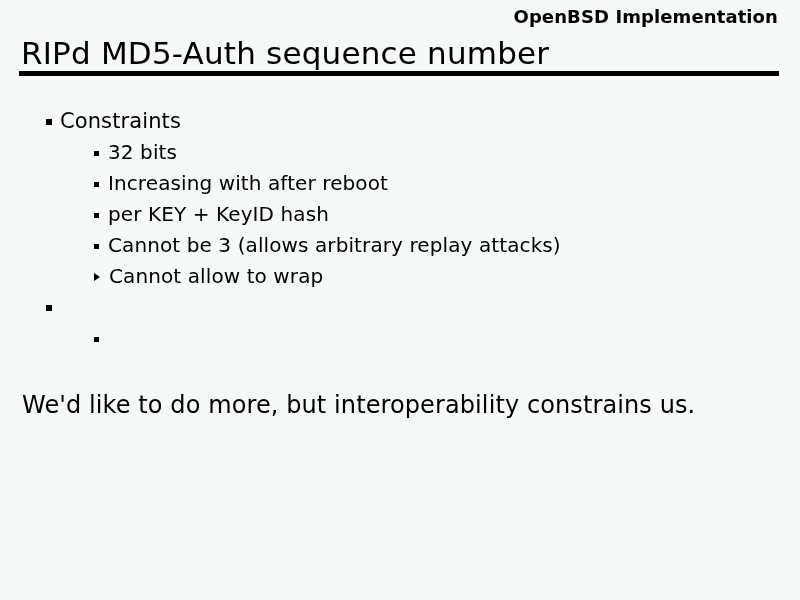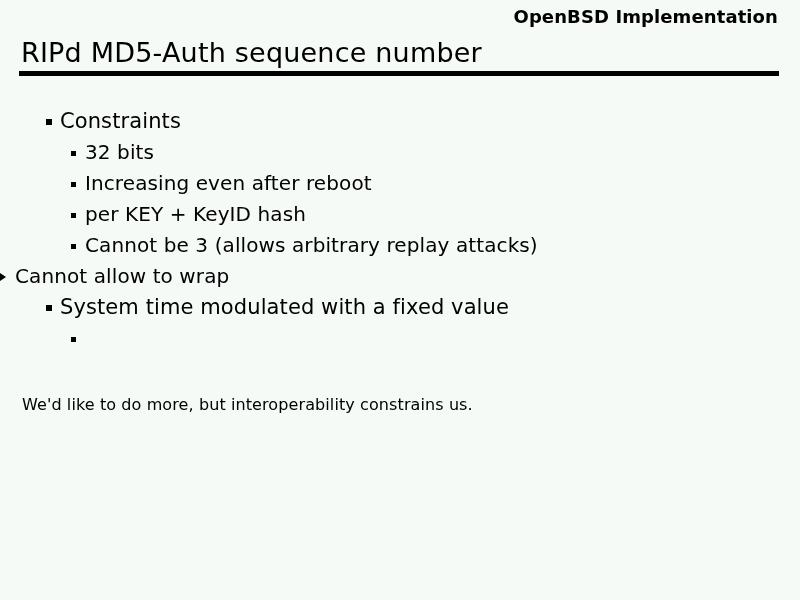--- a/index.html
+++ b/index.html
@@ -31,21 +31,21 @@
     letter-spacing: 0.1px;
     white-space: nowrap;
     line-height: 22px;
   }
 
   
   .slide-title {
     position: absolute;
     top: 37px;
     left: 21px;
-    font-size: 27px;
+    font-size: 31px;
     font-weight: normal;
     letter-spacing: 0.2px;
     white-space: nowrap;
     line-height: 32px;
   }
   .title-rule {
     position: absolute;
     top: 71px;
     left: 19px;
     width: 760px;
@@ -89,57 +89,57 @@
     content: "";
     display: inline-block;
     width: 6px;
     height: 6px;
     background: #000;
     vertical-align: 2px;
   }
   .lvl1 .bullet-text { font-size: 21px; }
 
   
-  .lvl2 { padding-left: 71px; }
+  .lvl2 { padding-left: 94px; }
   .lvl2 .bullet-mark {
     width: 14px;
   }
   .lvl2 .bullet-mark::before {
     content: "";
     display: inline-block;
     width: 5px;
     height: 5px;
     background: #000;
     vertical-align: 2px;
   }
   .lvl2 .bullet-text { font-size: 20px; }
 
   
-  .lvl3 { }
+  .lvl3 { padding-left: 94px; }
   .lvl3 .bullet-mark {
     width: 15px;
   }
   .lvl3 .bullet-mark::before {
     content: "";
     display: inline-block;
     width: 0;
     height: 0;
     border-top: 4px solid transparent;
     border-bottom: 4px solid transparent;
     border-left: 6px solid #000;
     vertical-align: 1px;
   }
   .lvl3 .bullet-text { font-size: 20px; }
 
   
   .closing-note {
     position: absolute;
     top: 391px;
     left: 22px;
-    font-size: 16px;
+    font-size: 24px;
     line-height: 28px;
     white-space: nowrap;
     letter-spacing: 0.1px;
   }
 </style>
 </head>
 <body>
 
 <div class="slide">
 
@@ -153,37 +153,36 @@
       <div class="bullet-row lvl1">
         <span class="bullet-mark"></span>
         <span class="bullet-text">Constraints</span>
       </div>
       <div class="bullet-row lvl2">
         <span class="bullet-mark"></span>
         <span class="bullet-text">32 bits</span>
       </div>
       <div class="bullet-row lvl2">
         <span class="bullet-mark"></span>
-        <span class="bullet-text">Increasing even after reboot</span>
+        <span class="bullet-text">Increasing with after reboot</span>
       </div>
       <div class="bullet-row lvl2">
         <span class="bullet-mark"></span>
         <span class="bullet-text">per KEY + KeyID hash</span>
       </div>
       <div class="bullet-row lvl2">
         <span class="bullet-mark"></span>
         <span class="bullet-text">Cannot be 3 (allows arbitrary replay attacks)</span>
       </div>
       <div class="bullet-row lvl3">
         <span class="bullet-mark"></span>
         <span class="bullet-text">Cannot allow to wrap</span>
       </div>
       <div class="bullet-row lvl1">
         <span class="bullet-mark"></span>
-        <span class="bullet-text">System time modulated with a fixed value</span>
       </div>
       <div class="bullet-row lvl2">
         <span class="bullet-mark"></span>
       </div>
     </div>
 
   <div class="closing-note">We'd like to do more, but interoperability constrains us.</div>
 
 </div>
 

